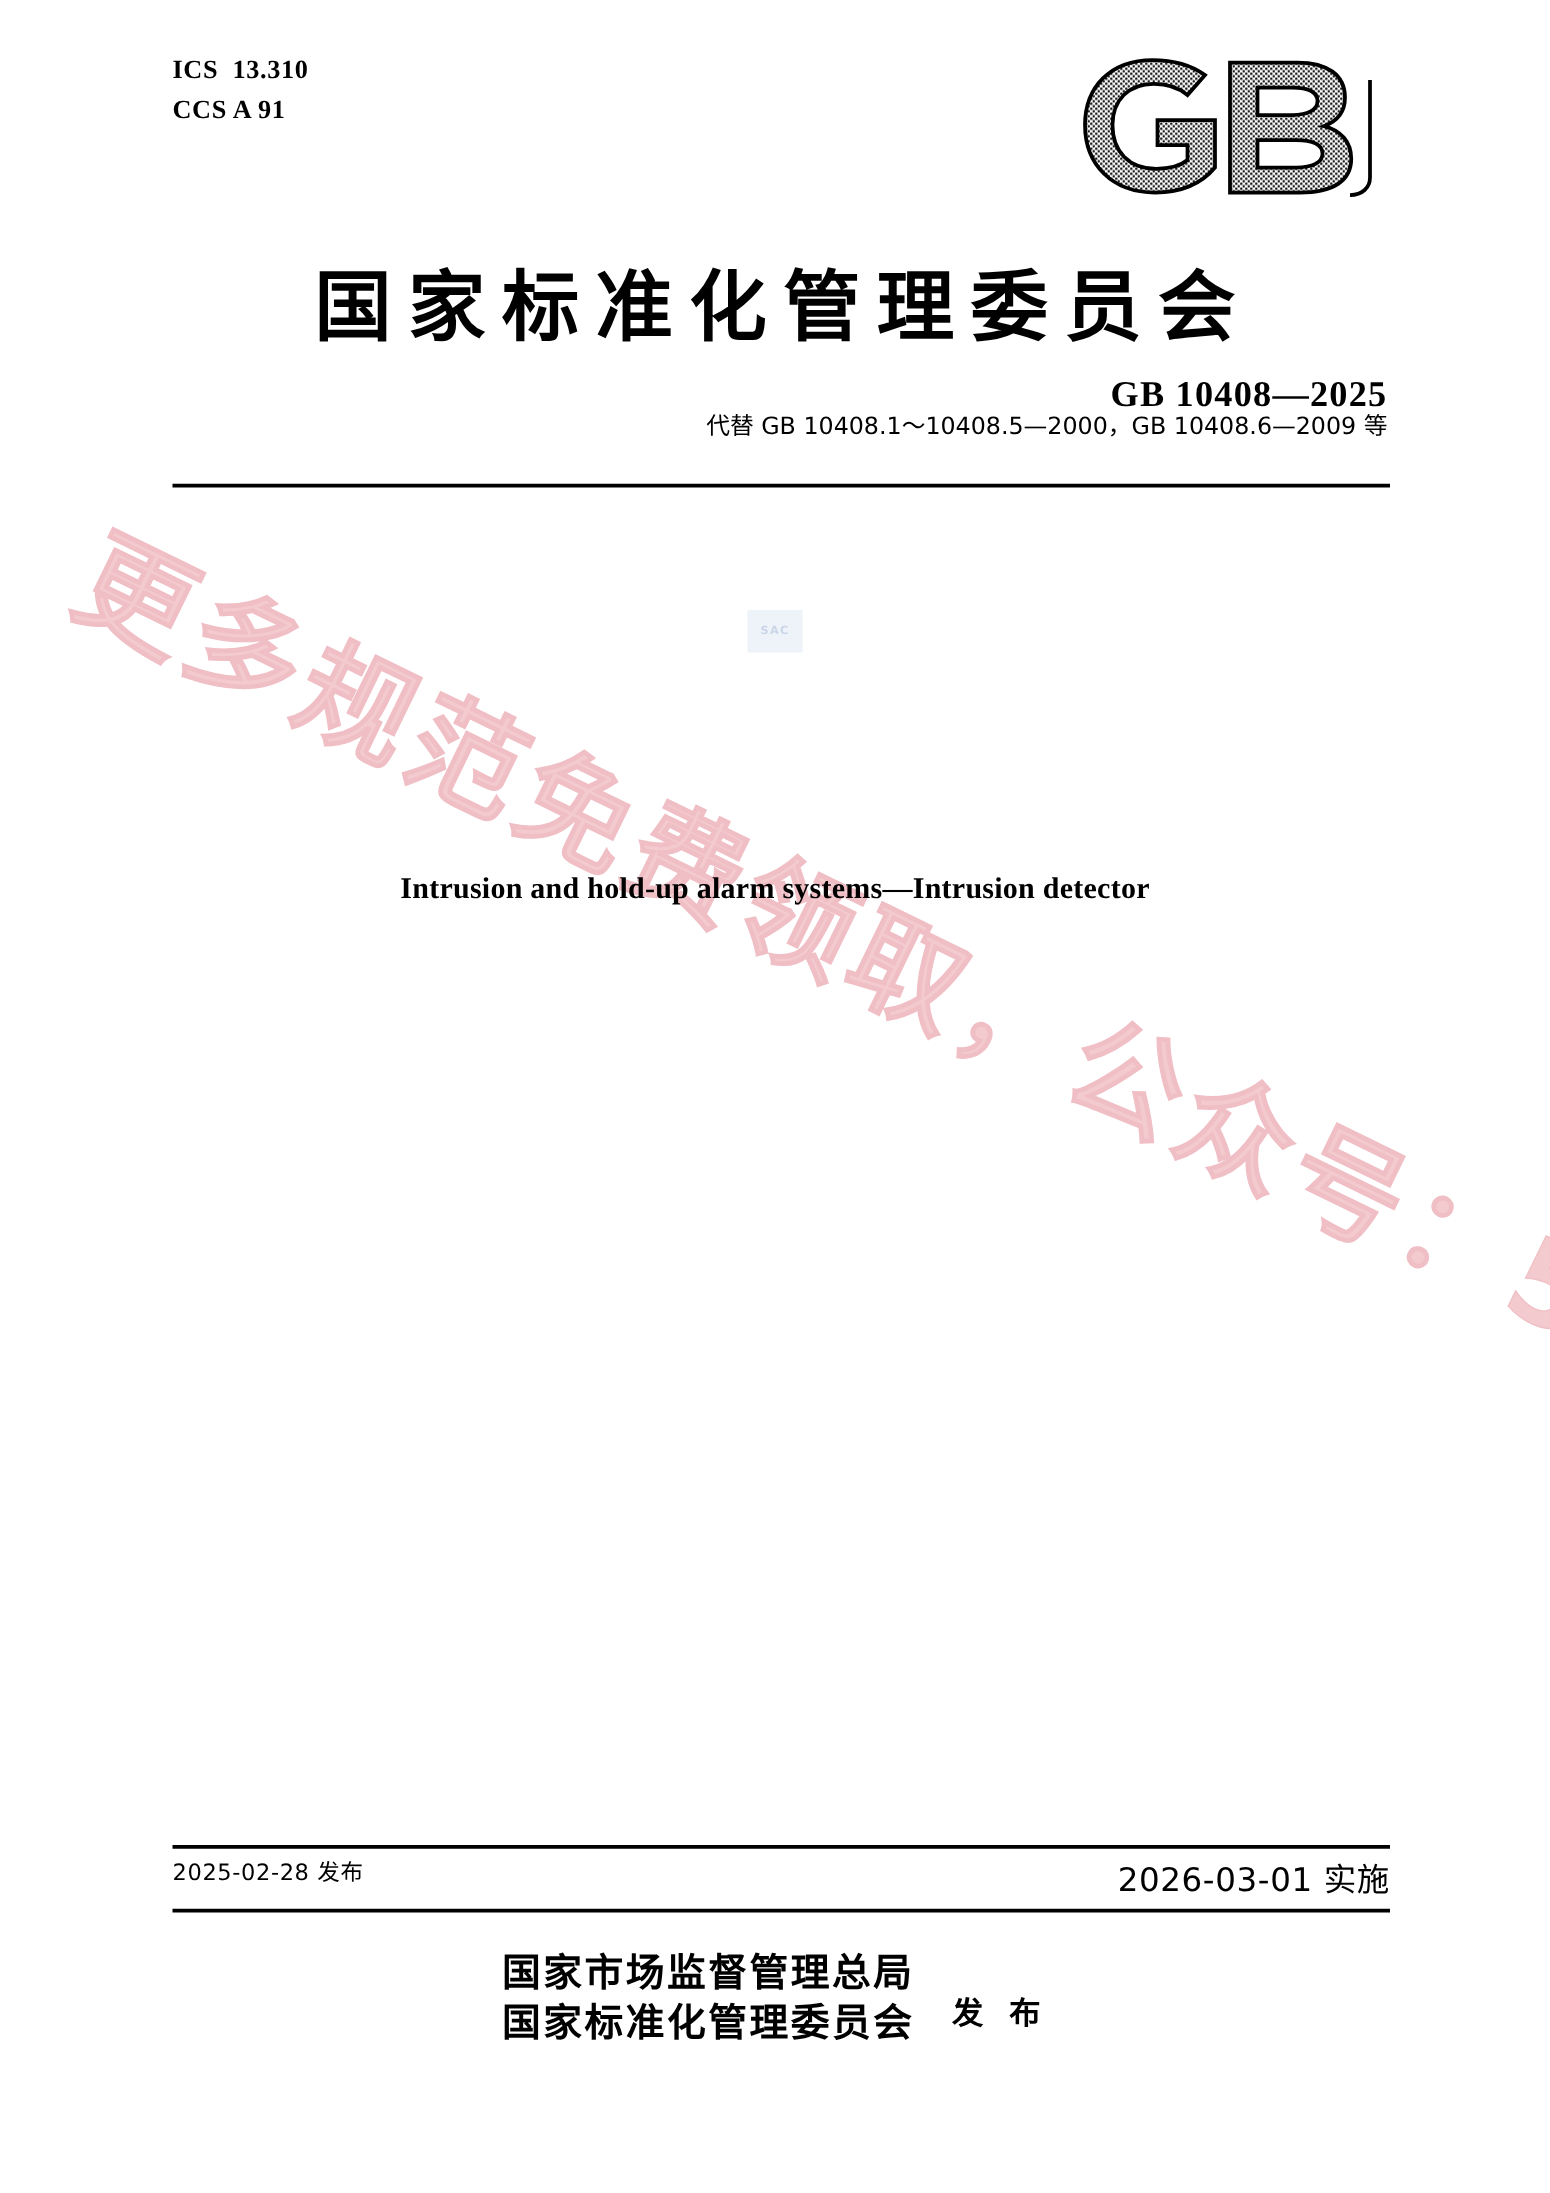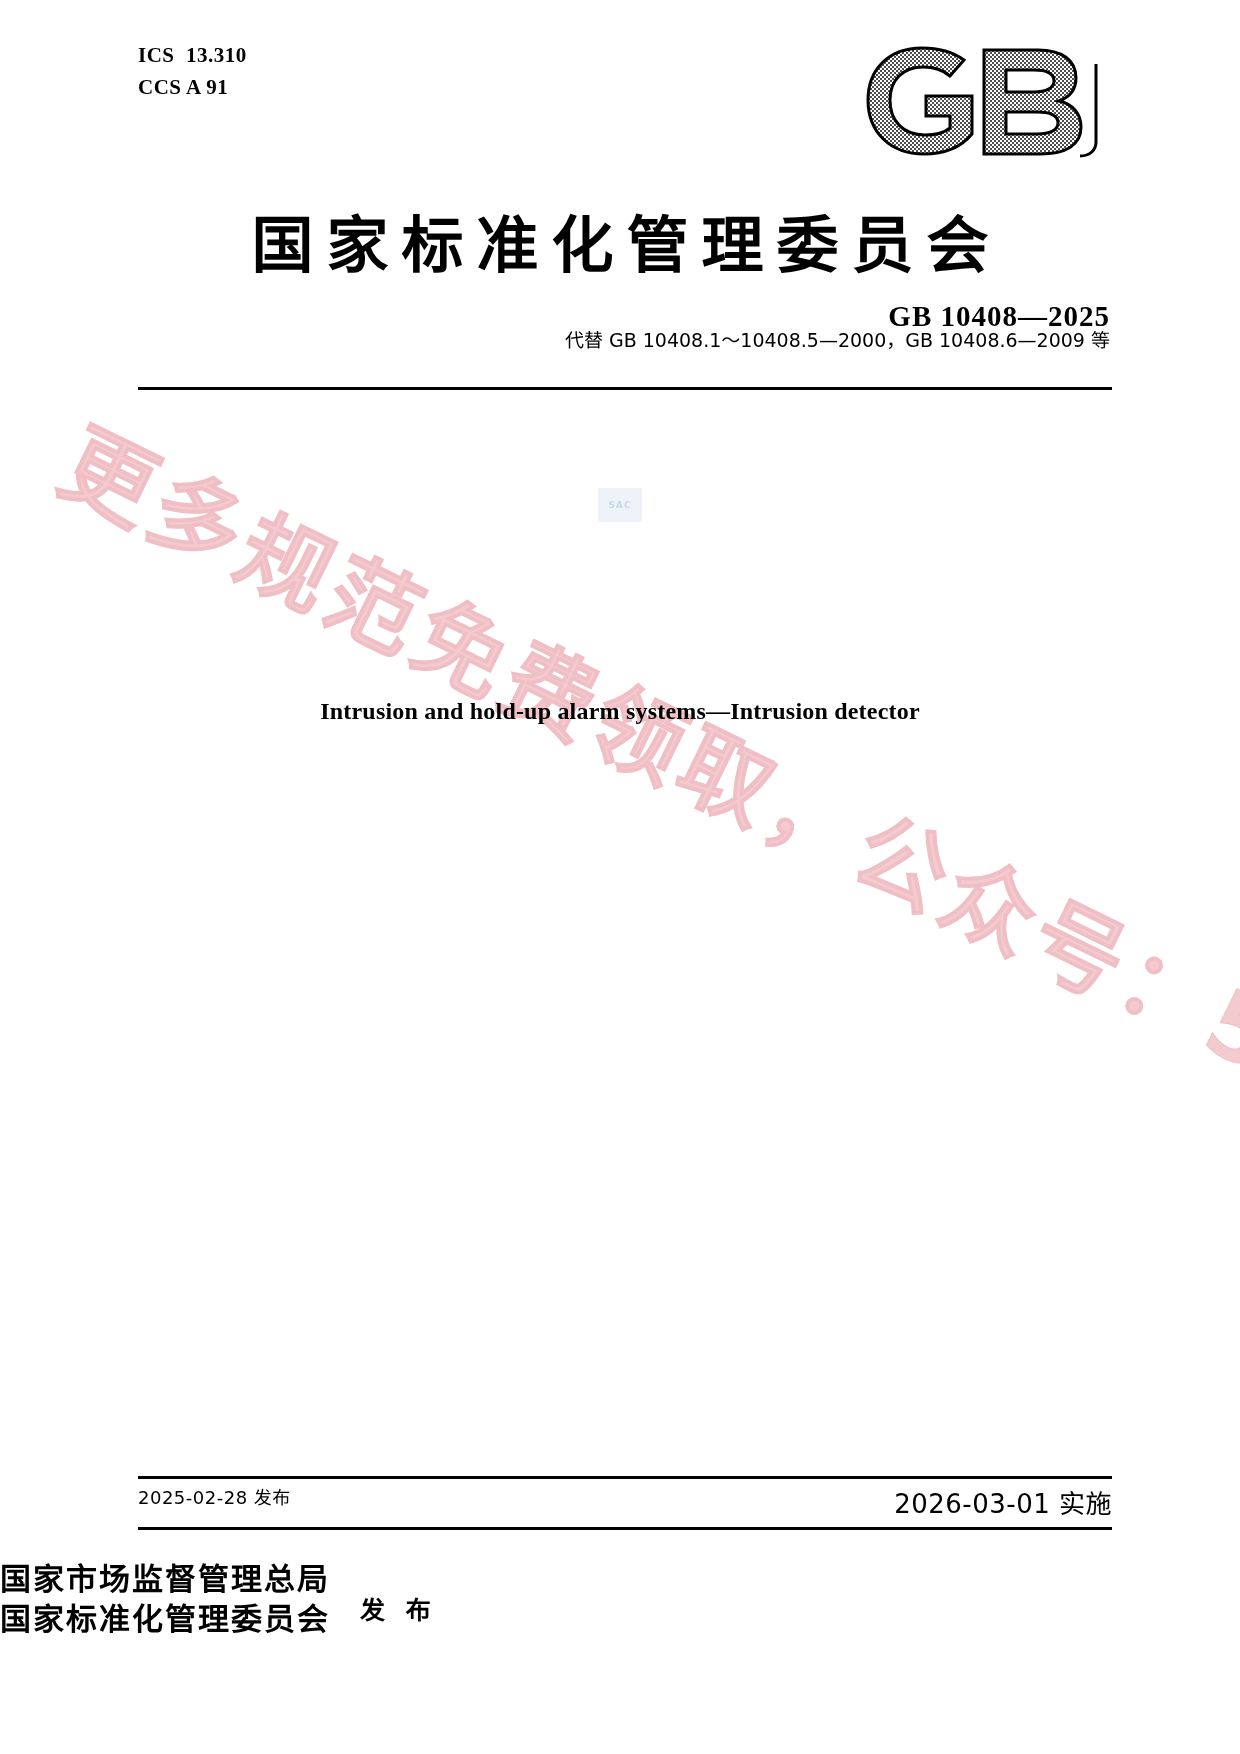--- a/index.html
+++ b/index.html
@@ -191,20 +191,21 @@
   }
 
   
   .issuer {
     position: absolute;
     left: 0;
     right: 0;
     top: 1560px;
     display: flex;
     align-items: center;
+    justify-content: center;
     gap: 30px;
   }
   .issuer-names {
     font-family: "DejaVu Sans", sans-serif;
     font-weight: bold;
     font-size: 31px;
     line-height: 1.28;
     letter-spacing: 2px;
     text-align: center;
   }

